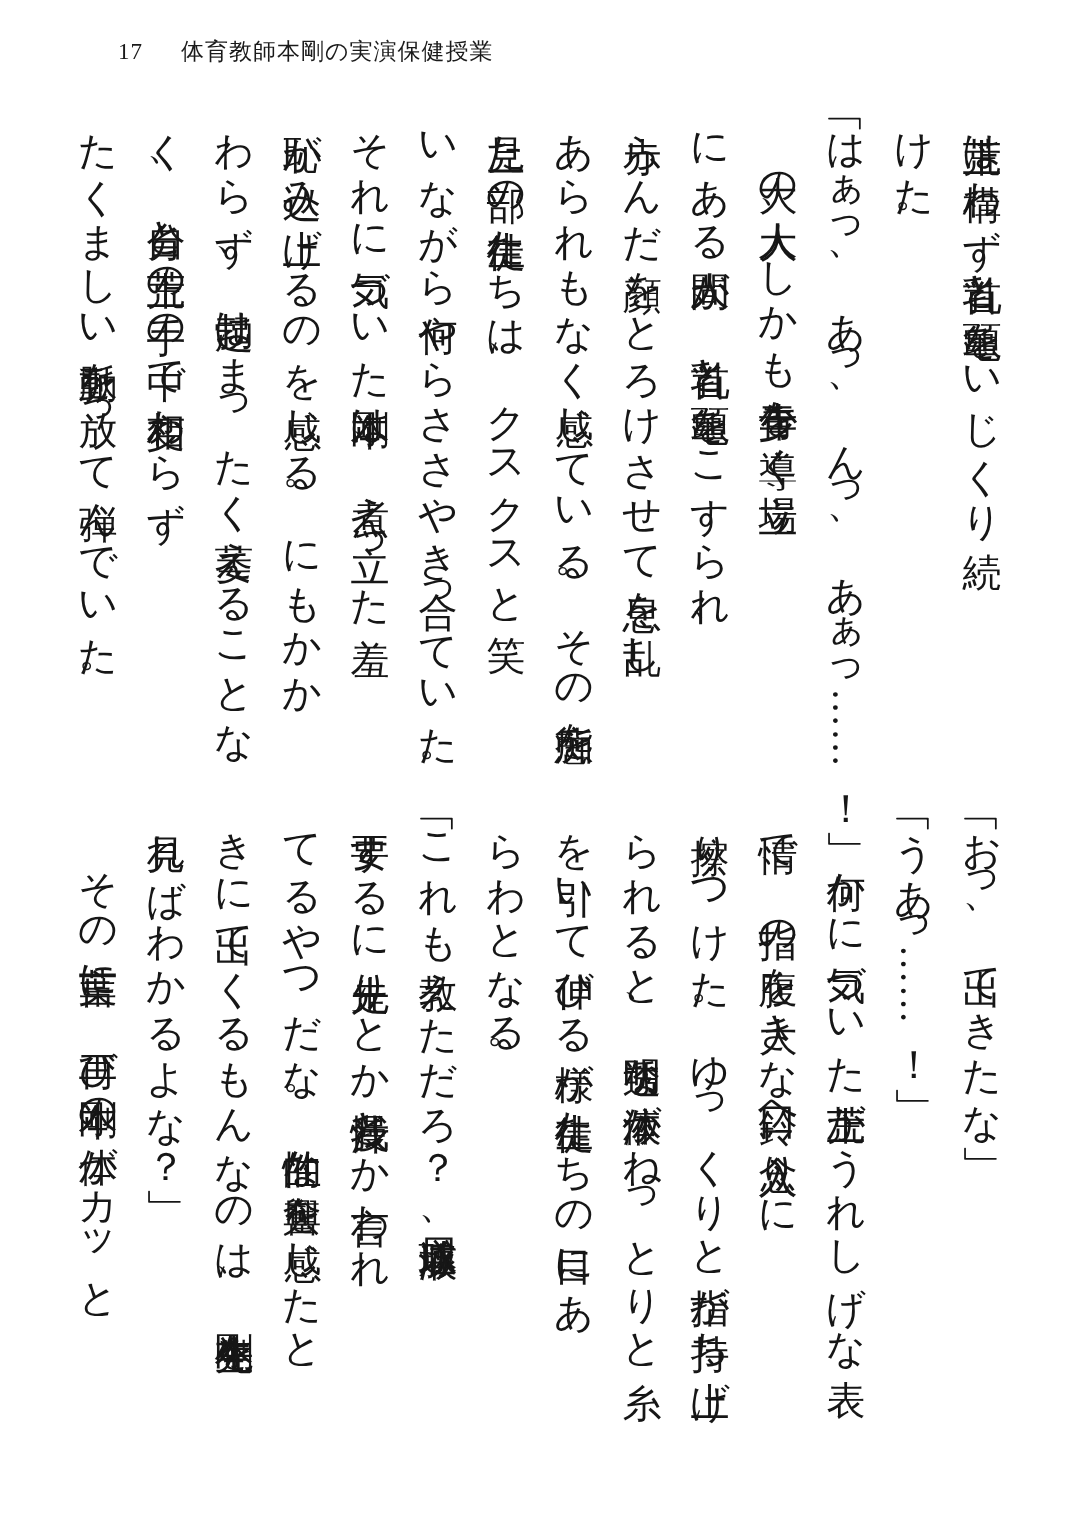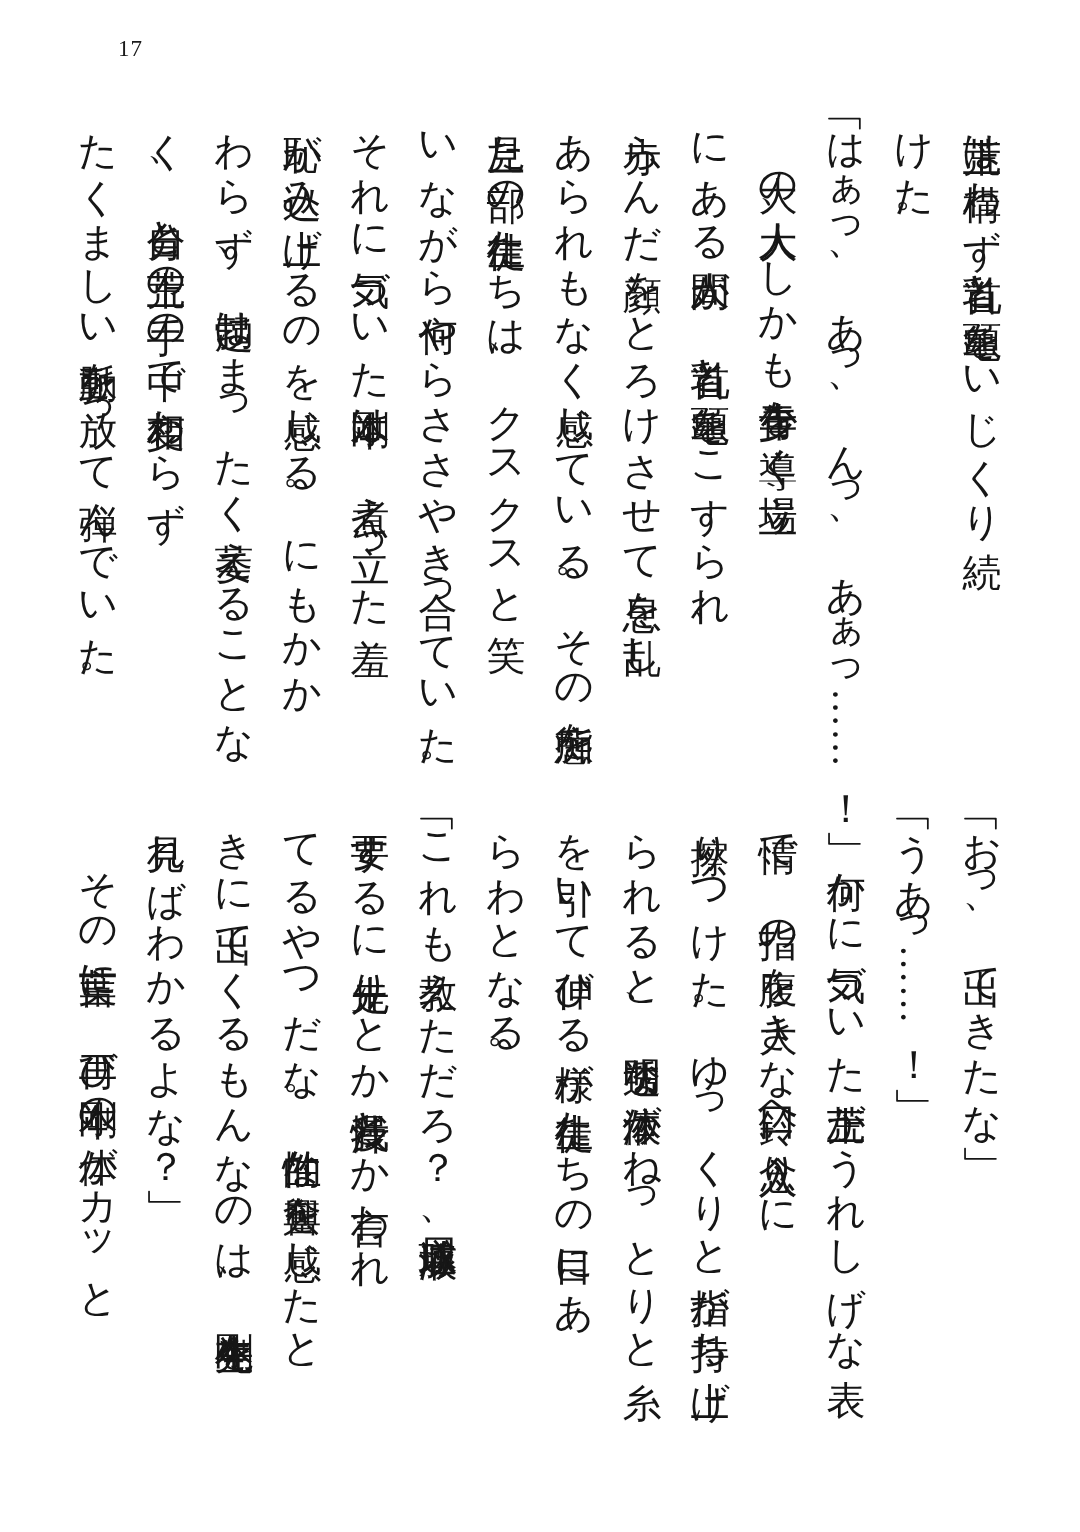--- a/index.html
+++ b/index.html
@@ -53,20 +53,21 @@
     text-indent: 1em;
   }
 </style>
 </head>
 <body>
 
 <div class="page">
 
   <div class="running-header">
     <span>17</span>
+    <span>体育教師本剛の実演保健授業</span>
   </div>
 
   <div class="vblock top">
     <p class="vline">荒上は構わず乳首と亀頭をいじくり続</p>
     <p class="vline">けた。</p>
     <p class="vline">「はぁっ、あっ、んっ、あぁっ……！」</p>
     <p class="vline indent">大の大人、しかも青少年を導く立場</p>
     <p class="vline">にある人間が、乳首と亀頭をこすられ、</p>
     <p class="vline">赤らんだ顔をとろけさせて息を乱し、</p>
     <p class="vline">あられもなく感じている。その痴態を</p>

